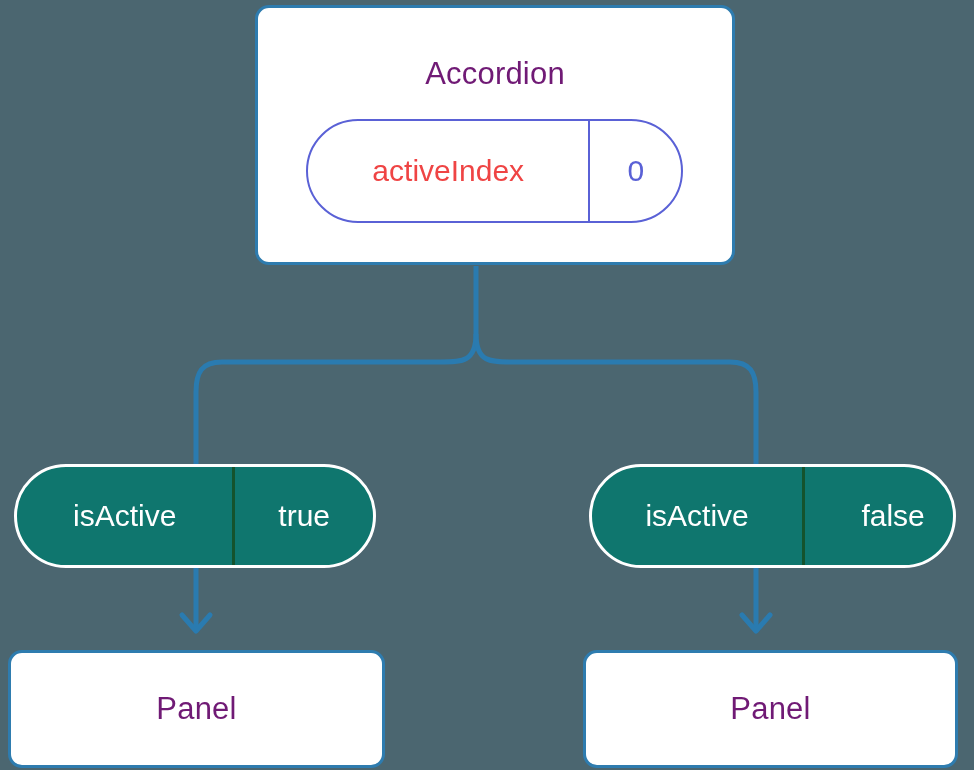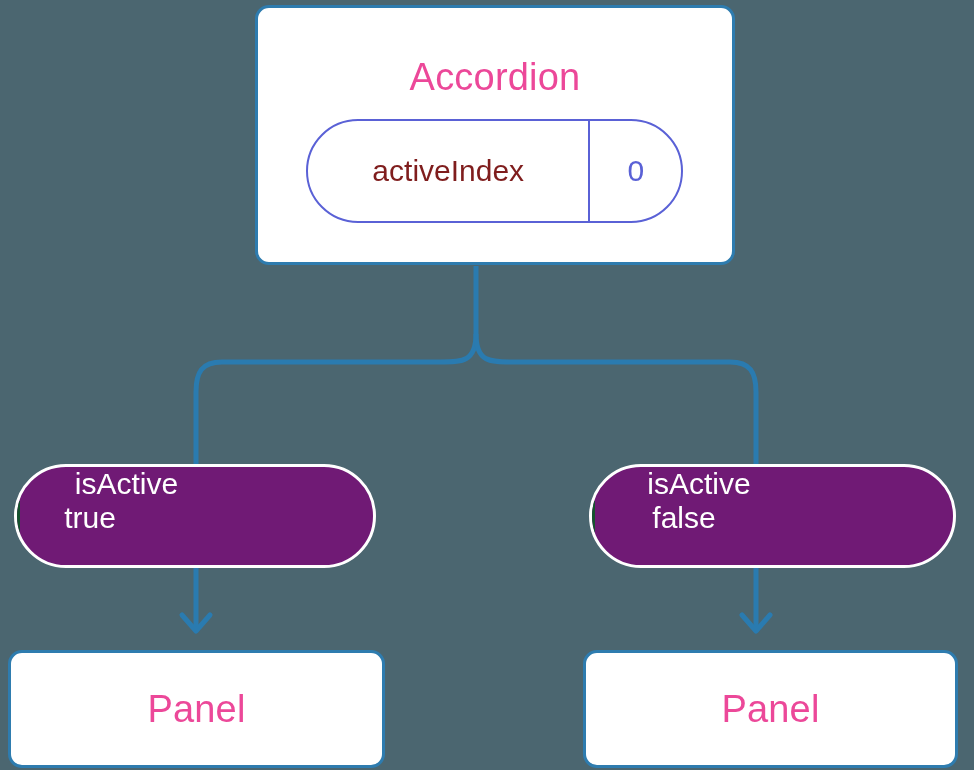--- a/index.html
+++ b/index.html
@@ -34,22 +34,22 @@
     position: absolute;
     background: #ffffff;
     border: 3px solid #2e7caf;
     border-radius: 14px;
     box-sizing: border-box;
     display: flex;
     flex-direction: column;
     align-items: center;
   }
   .card-title {
-    color: #ec4899;
-    font-size: 38px;
+    color: #701a75;
+    font-size: 31px;
     font-weight: 400;
     letter-spacing: 0.2px;
     white-space: nowrap;
   }
 
   #accordion-card {
     left: 255px;
     top: 5px;
     width: 480px;
     height: 260px;
@@ -89,32 +89,31 @@
     white-space: nowrap;
     box-sizing: border-box;
   }
 
   
   .pill.outline {
     border: 2px solid #5a61d6;
     background: #ffffff;
   }
   .pill.outline .pill-key {
-    color: #7f1d1d;
+    color: #ef4444;
   }
   .pill.outline .pill-val {
     color: #5a61d6;
     border-left: 2px solid #5a61d6;
   }
 
   
   .pill.solid {
-    background: #701a75;
+    background: #0f766e;
     border: 3px solid #ffffff;
-    flex-direction: column;
   }
   .pill.solid .pill-key {
     color: #ffffff;
   }
   .pill.solid .pill-val {
     color: #ffffff;
     border-left: 3px solid #14532d;
   }
 
   #state-pill {

